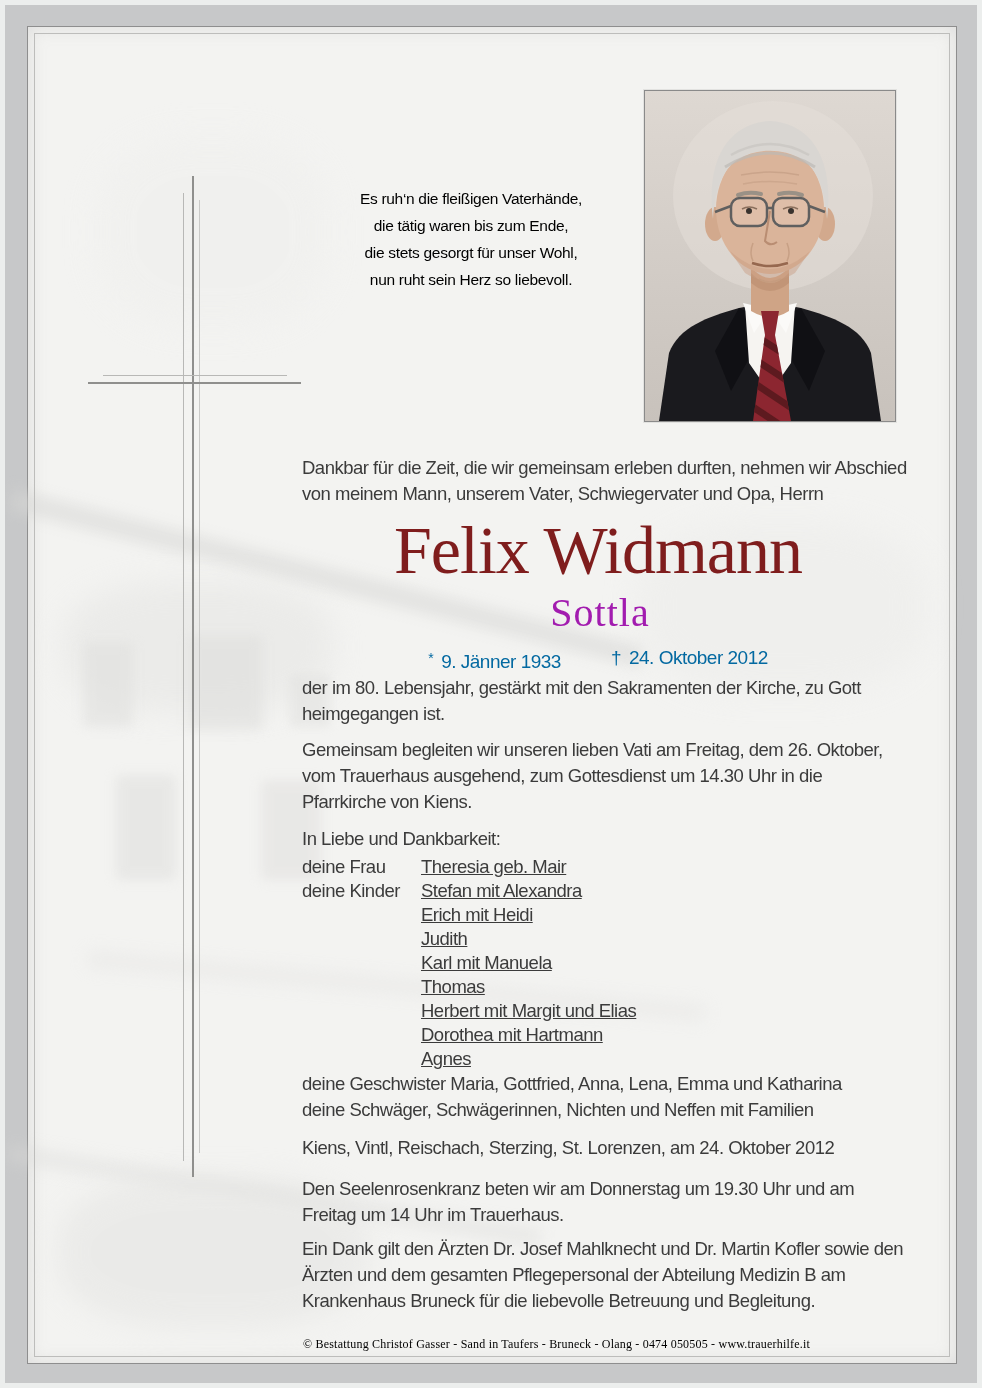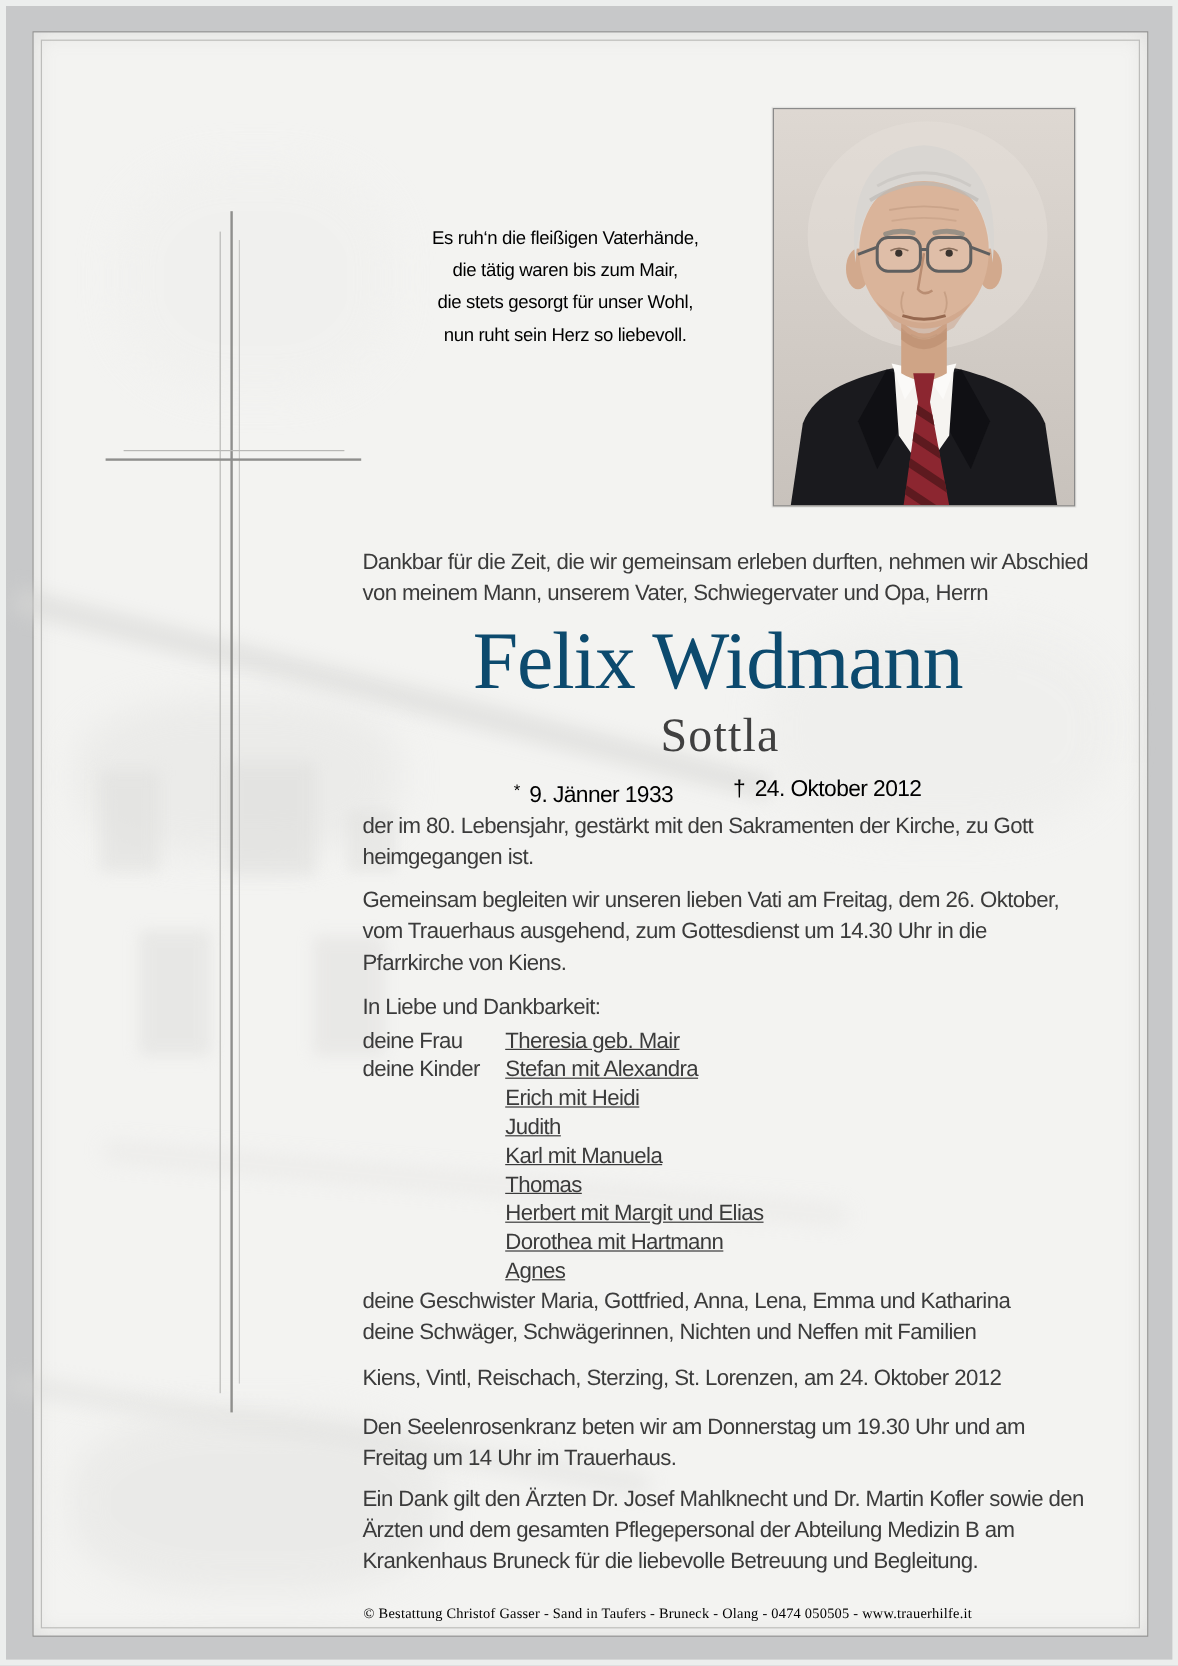--- a/index.html
+++ b/index.html
@@ -61,31 +61,31 @@
   .poem{
     position:absolute;left:330px;top:185px;width:282px;
     text-align:center;font-size:15.5px;line-height:27px;
     letter-spacing:-.3px;color:#000000;
   }
   .blk{position:absolute;left:302px;font-size:18.5px;line-height:26px;letter-spacing:-.5px;}
   .intro{top:455px;}
   .name{
     position:absolute;left:248px;top:510px;width:700px;margin:0;
     text-align:center;font-family:"Liberation Serif", serif;font-weight:normal;
-    font-size:68px;line-height:80px;letter-spacing:-1px;color:#0c4a6e;
+    font-size:68px;line-height:80px;letter-spacing:-1px;color:#7f1d1d;
   }
   .vulgo{
     position:absolute;left:250px;top:591px;width:700px;
     text-align:center;font-family:"Liberation Serif", serif;
-    font-size:40px;line-height:44px;letter-spacing:1px;color:#404040;
+    font-size:40px;line-height:44px;letter-spacing:1px;color:#a21caf;
   }
   .dates{
     position:absolute;left:248px;top:645px;width:700px;
     display:flex;justify-content:center;gap:50px;
-    font-size:19px;line-height:26px;letter-spacing:-.5px;color:#000000;
+    font-size:19px;line-height:26px;letter-spacing:-.5px;color:#0369a1;
   }
   .sym{display:inline-block;margin-right:8px;}
   .sym-birth{font-size:14px;vertical-align:5px;}
   .sym-death{font-size:19px;}
   .p1{top:675px;}
   .p2{top:737px;}
   .mhead{top:826px;}
   .fam{top:855px;line-height:24px;text-decoration:underline;}
   .fam-row{white-space:nowrap;}
   .fam-label{display:inline-block;width:119px;}
@@ -195,21 +195,21 @@
       <path d="M108,152 Q104,162 108,170" stroke="#bf977c" stroke-width="1.5" fill="none" opacity="0.7"></path>
       <path d="M142,152 Q146,162 142,170" stroke="#bf977c" stroke-width="1.5" fill="none" opacity="0.7"></path>
 
       <path d="M107,172 Q125,178 143,172" stroke="#96684f" stroke-width="2.5" fill="none"></path>
       <path d="M114,188 Q125,194 136,188" stroke="#bf977c" stroke-width="1.5" fill="none" opacity="0.6"></path>
     </svg>
   </div>
 
   <div class="poem">
     <div class="tline">Es ruh‘n die fleißigen Vaterhände,</div>
-    <div class="tline">die tätig waren bis zum Mair,</div>
+    <div class="tline">die tätig waren bis zum Ende,</div>
     <div class="tline">die stets gesorgt für unser Wohl,</div>
     <div class="tline">nun ruht sein Herz so liebevoll.</div>
   </div>
 
   <div class="blk intro">
     <div class="tline">Dankbar für die Zeit, die wir gemeinsam erleben durften, nehmen wir Abschied</div>
     <div class="tline">von meinem Mann, unserem Vater, Schwiegervater und Opa, Herrn</div>
   </div>
 
   <h1 class="name">Felix Widmann</h1>

